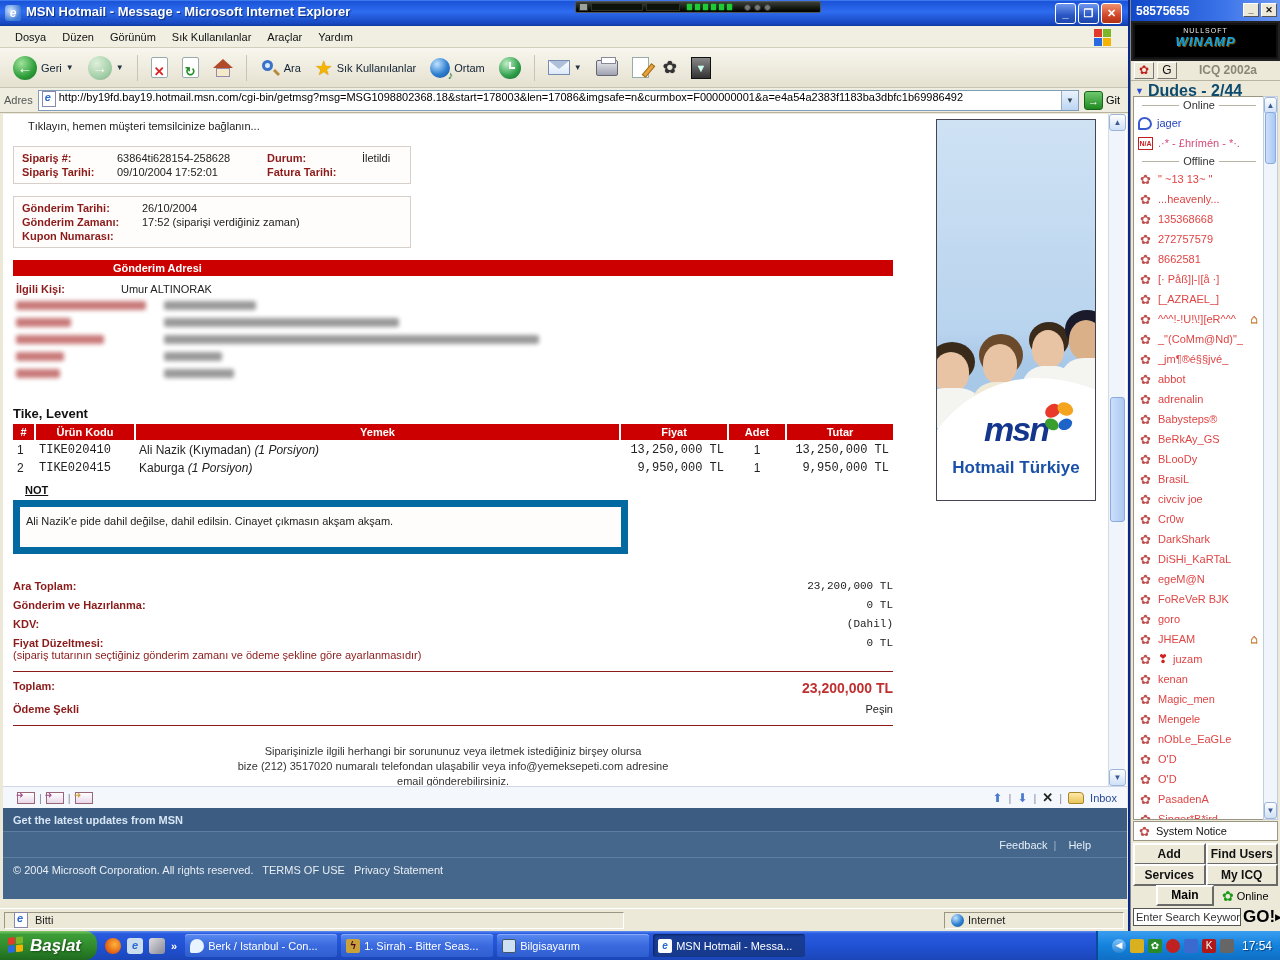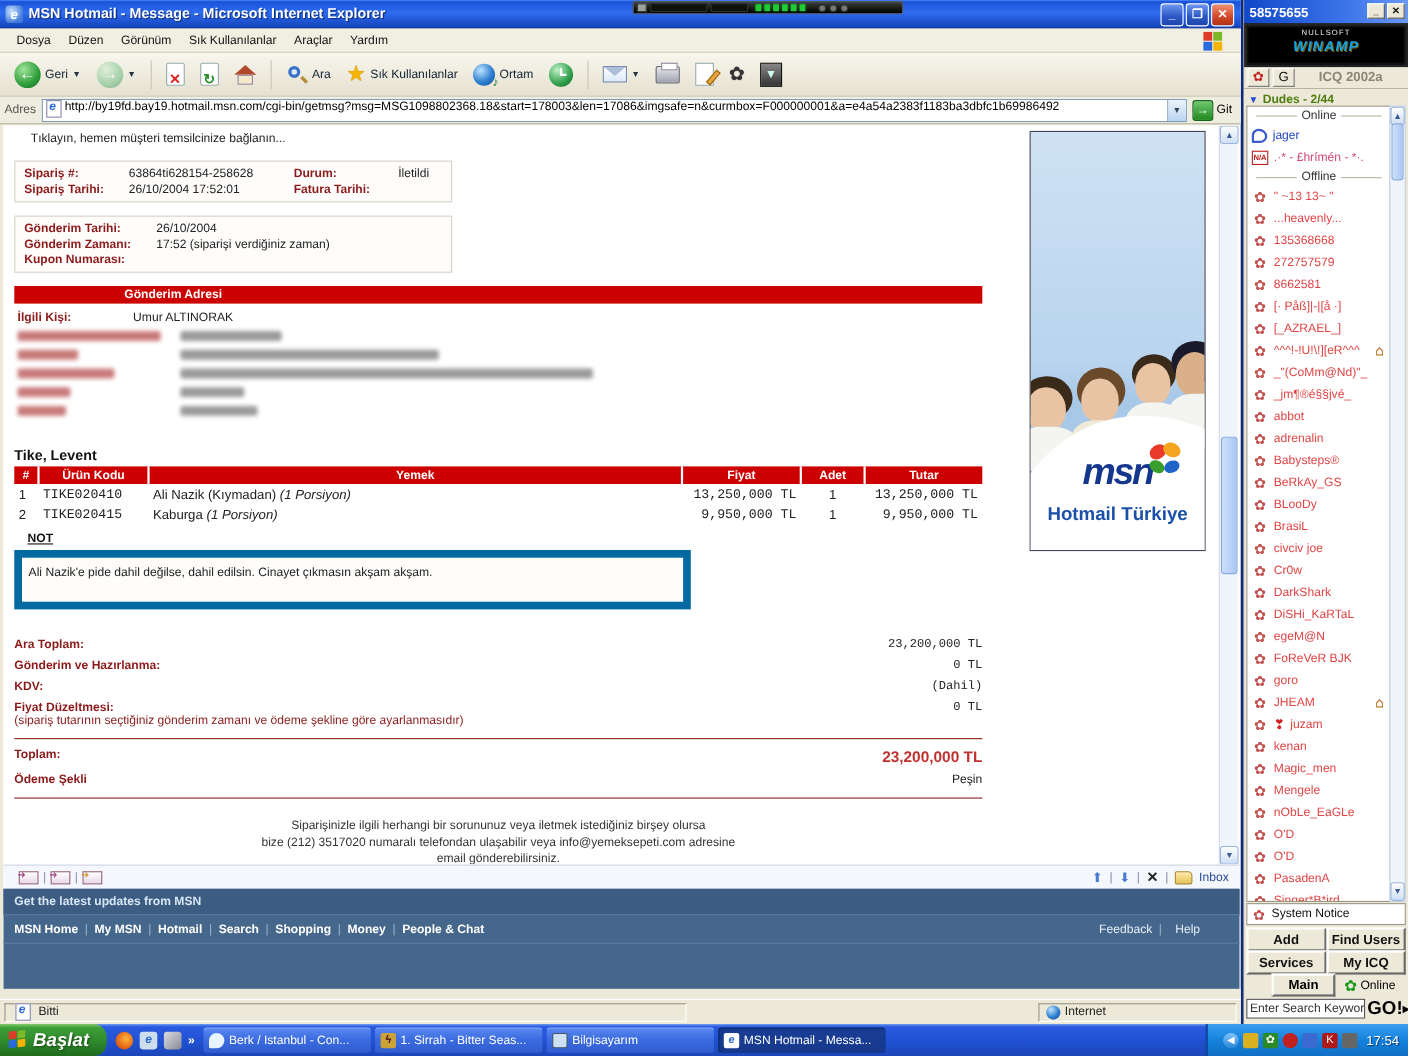--- a/index.html
+++ b/index.html
@@ -216,21 +216,21 @@
   .wa-name { color:#0ea5e9; font-weight:bold; font-style:italic; font-size:13px; letter-spacing:1px;
     text-shadow:1px 1px 0 #7a5a00; line-height:15px; }
   .icq-toolbar { height:21px; display:flex; align-items:center; gap:3px; padding:1px 3px;
     border-bottom:1px solid #b8b4a2; }
   .icq-flower-btn { width:20px; height:17px; border:1px solid; border-color:#fff #777 #777 #fff;
     text-align:center; line-height:15px; font-size:12px; color:#c02020; background:#ece9d8; }
   .icq-ver { margin-left:auto; color:#8a8678; font-weight:bold; font-size:12px; padding-right:20px; }
   .icq-group { height:19px; display:flex; align-items:center; gap:4px; padding-left:4px;
     background:#ece9d8; }
   .grp-tri { color:#2a4ad8; font-size:9px; }
-  .grp-name { color:#4d7c0f; font-weight:bold; font-size:11px; }
+  .grp-name { color:#0c4a6e; font-weight:bold; font-size:16px; }
   .icq-list { position:absolute; left:2px; top:96px; width:132px; height:724px; background:#fff;
     border:1px solid #9a9684; overflow:hidden; }
   .divider { height:16px; display:flex; align-items:center; color:#333; font-size:11px; margin:0 4px; }
   .divider:before,.divider:after { content:""; flex:1; border-top:1px solid #b8b4a2; margin:0 4px; }
   .c-row { height:20px; display:flex; align-items:center; gap:5px; padding-left:4px; white-space:nowrap; }
   .c-flower { color:#c05050; font-size:13px; width:15px; text-align:center; flex:0 0 15px; }
   .c-name { font-size:11px; }
   .offline-list .c-name { color:#e04444; }
   .c-chat-ic { width:14px; height:13px; border:2px solid #3a5ad0; border-radius:50% 60% 50% 10%;
     background:#fff; flex:0 0 14px; }
@@ -425,21 +425,21 @@
         <div class="mailcontent">
           <div class="intro">Tıklayın, hemen müşteri temsilcinize bağlanın...</div>
 
           <div class="infobox" style="width:398px">
             <div class="ib-grid">
               <span class="rlabel">Sipariş #:</span>
               <span class="rvalue">63864ti628154-258628</span>
               <span class="rlabel">Durum:</span>
               <span class="rvalue">İletildi</span>
               <span class="rlabel">Sipariş Tarihi:</span>
-              <span class="rvalue">26/10/2004 17:52:01</span>
+              <span class="rvalue">09/10/2004 17:52:01</span>
               <span class="rlabel">Fatura Tarihi:</span>
               <span class="rvalue"></span>
             </div>
           </div>
 
           <div class="infobox" style="width:398px">
             <div class="ib-grid2">
               <span class="rlabel">Gönderim Tarihi:</span>
               <span class="rvalue">26/10/2004</span>
               <span class="rlabel">Gönderim Zamanı:</span>
@@ -611,35 +611,30 @@
           <span class="del-x">✕</span>
             <span>|</span>
           <span class="folder-ic"></span>
           <span class="inbox-lbl">Inbox</span>
         </span>
       </div>
 
       <div class="msnfooter">
         <div class="mf-updates">Get the latest updates from MSN</div>
         <div class="mf-links">
-          <span style="display:flex">
-
-          <span class="lk">MSN Home</span>
-              <span class="lk">My MSN</span>
-              <span class="lk">Hotmail</span>
-              <span class="lk">Search</span>
-              <span class="lk">Shopping</span>
-              <span class="lk">Money</span>
-              <span class="lk">People &amp; Chat</span>
-            </span>
           <span class="mf-right">
 
           <span class="lk" style="margin-right:12px">Feedback</span>
               <span class="lk" style="">Help</span>
             </span>
+        </div>
+        <div class="mf-copy">
+          <span>© 2004 Microsoft Corporation. All rights reserved.</span>
+          <span>TERMS OF USE</span>
+          <span>Privacy Statement</span>
         </div>
       </div>
     </div>
 
     <div class="framegap"></div>
 
     <div class="statusbar">
       <span class="sb-cell sb-main">
         <span class="addr-page-ic"></span>
         <span>Bitti</span>

